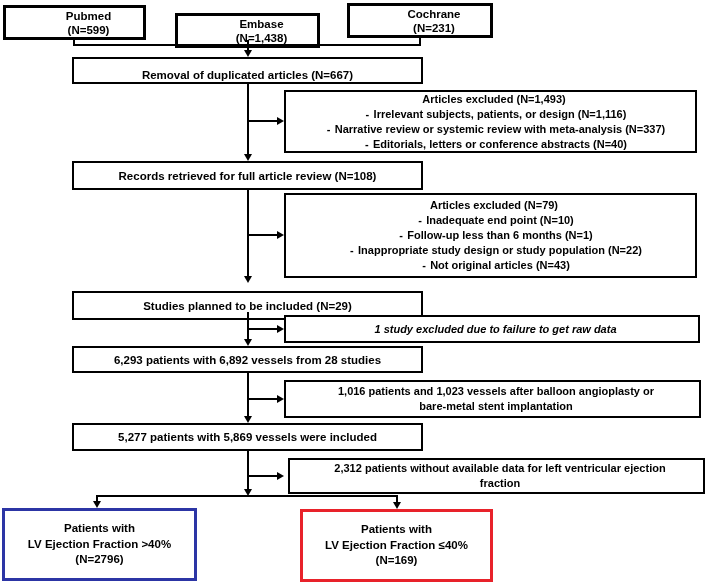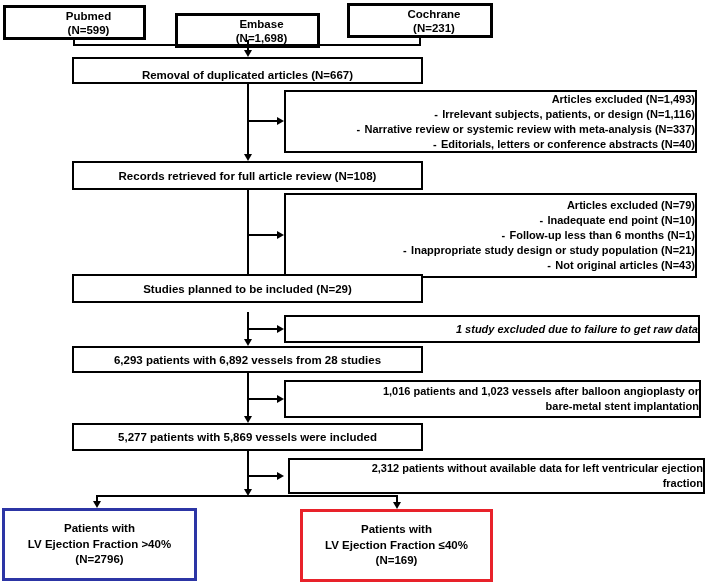--- a/index.html
+++ b/index.html
@@ -7,21 +7,21 @@
   #canvas { position:relative; width:705px; height:584px; background:#fff; overflow:hidden; }
 
   .box {
     position:absolute; box-sizing:border-box;
     border:2px solid #000; background:#fff;
     display:flex; flex-direction:column; align-items:center; justify-content:center;
     text-align:center; font-size:11.5px; line-height:14px;
   }
   .box.thick { border-width:3px;padding-left:28px; }
   .sidebox {
-    align-items:flex-end; text-align:left; justify-content:center;
+    align-items:center; text-align:left; justify-content:center;
     font-size:11px; line-height:15px;
   }
   .sidebox .title { padding-left:7px; white-space:nowrap; }
   .sidebox .pline { padding-left:7px; white-space:nowrap; }
   .srow { display:flex; }
   .srow .dash { flex:none; width:19px; padding-left:11px; box-sizing:border-box; }
   .srow .btext { white-space:nowrap; }
 
   .outcome { line-height:15.5px; }
   .outcome.blue { border:3px solid #2c35a5; }
@@ -39,21 +39,21 @@
 <body>
 
 <div id="canvas">
 
   <div class="box thick" style="left:3px; top:5px; width:143px; height:35px;">
     <div>Pubmed</div>
     <div>(N=599)</div>
   </div>
   <div class="box thick" style="left:175px; top:13px; width:145px; height:35px;">
     <div>Embase</div>
-    <div>(N=1,698)</div>
+    <div>(N=1,438)</div>
   </div>
   <div class="box thick" style="left:347px; top:3px; width:146px; height:35px;">
     <div>Cochrane</div>
     <div>(N=231)</div>
   </div>
 
   <div class="ln" style="left:73px; top:40px; width:2px; height:6px;"></div>
   <div class="ln" style="left:419px; top:38px; width:2px; height:8px;"></div>
   <div class="ln" style="left:73px; top:44px; width:348px; height:2px;"></div>
   <div class="ln" style="left:247px; top:40px; width:2px; height:12px;"></div>
@@ -98,29 +98,29 @@
     <div class="srow">
       <span class="dash">-</span>
       <span class="btext">Inadequate end point (N=10)</span>
     </div>
     <div class="srow">
       <span class="dash">-</span>
       <span class="btext">Follow-up less than 6 months (N=1)</span>
     </div>
     <div class="srow">
       <span class="dash">-</span>
-      <span class="btext">Inappropriate study design or study population (N=21)</span>
+      <span class="btext">Inappropriate study design or study population (N=22)</span>
     </div>
     <div class="srow">
       <span class="dash">-</span>
       <span class="btext">Not original articles (N=43)</span>
     </div>
   </div>
 
-  <div class="box" style="left:72px; top:274px; width:351px; height:29px;">
+  <div class="box" style="left:72px; top:291px; width:351px; height:29px;">
     <div>Studies planned to be included (N=29)</div>
   </div>
 
   <div class="ln" style="left:247px; top:312px; width:2px; height:27px;"></div>
   <div class="ah-down" style="left:244px; top:339px;"></div>
   <div class="ln" style="left:249px; top:328px; width:28px; height:2px;"></div>
   <div class="ah-right" style="left:277px; top:325px;"></div>
 
   <div class="box sidebox" style="left:284px; top:315px; width:416px; height:28px;font-style:italic;">
     <div class="pline">1 study excluded due to failure to get raw data</div>

